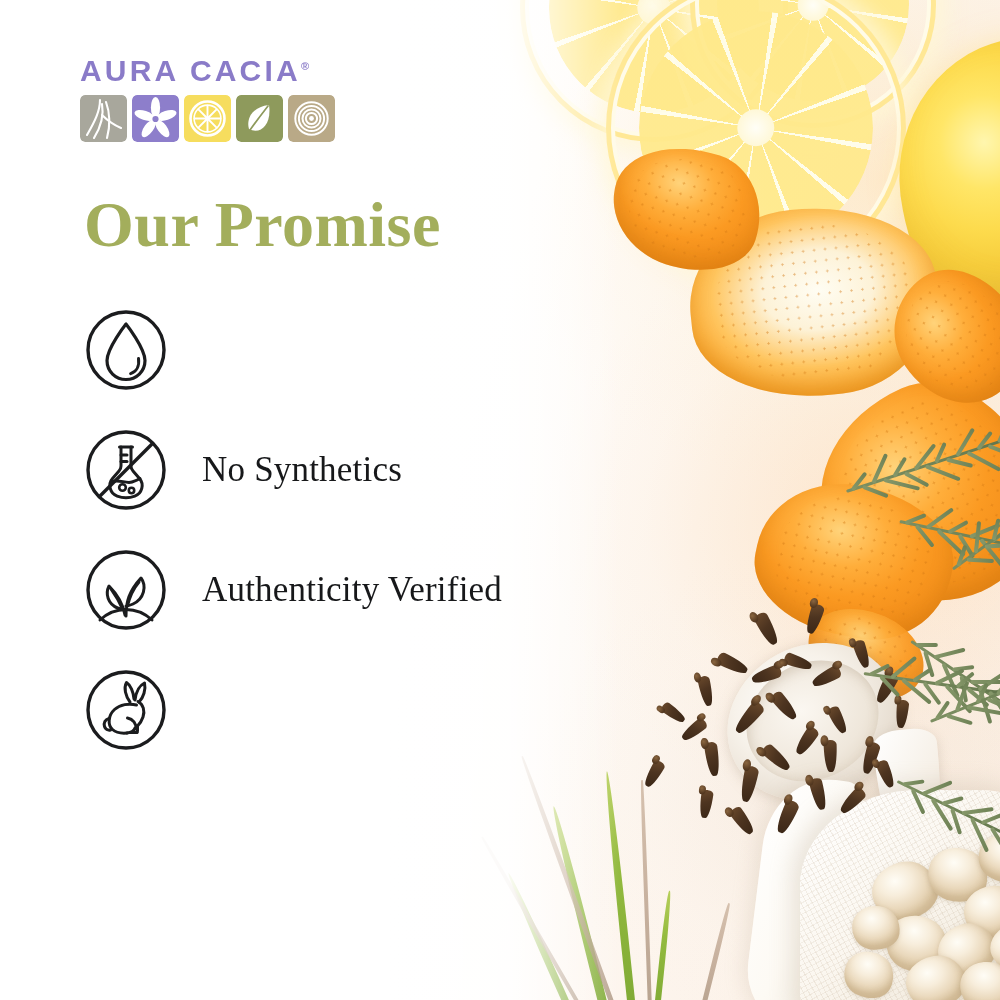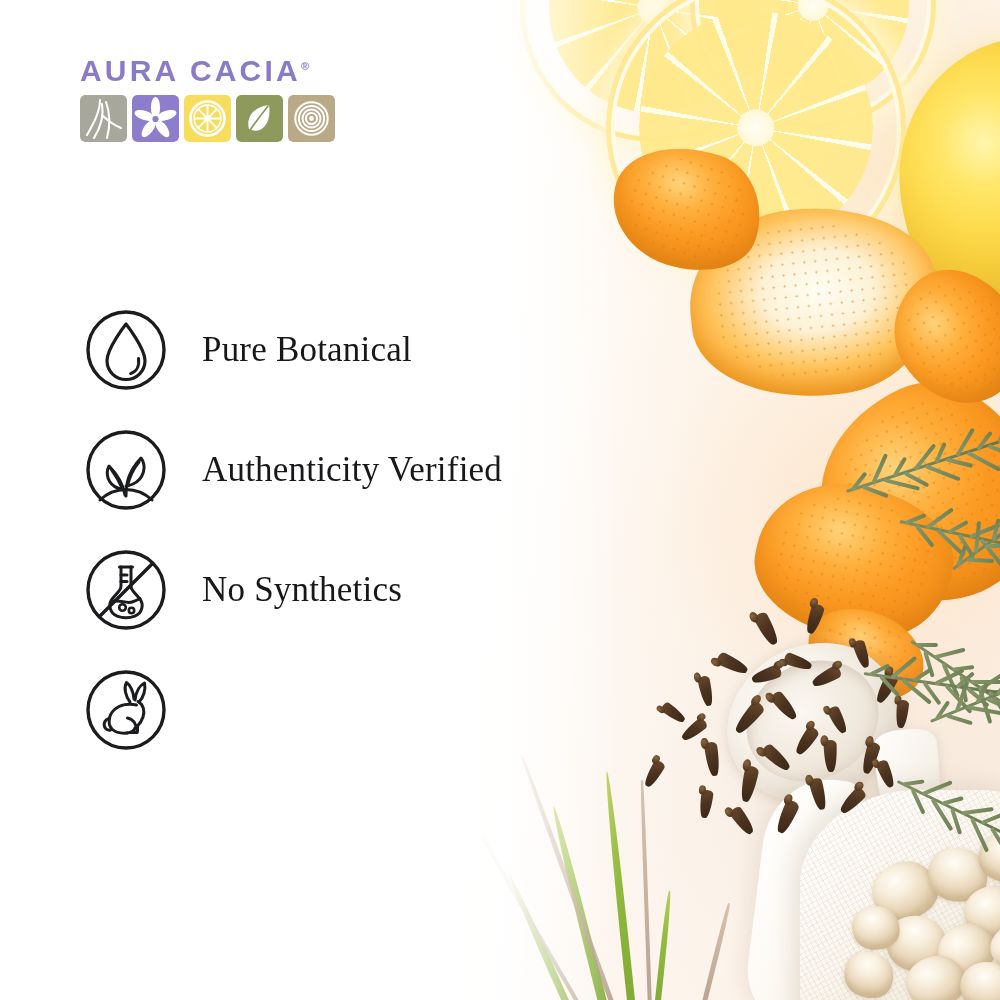--- a/index.html
+++ b/index.html
@@ -604,49 +604,33 @@
               <circle cx="23.5" cy="23.5" r="9"></circle>
               <circle cx="23.5" cy="23.5" r="5.6"></circle>
             </g>
             <circle cx="23.5" cy="23.5" r="2.4" fill="#ffffff"></circle>
           </svg>
         </div>
 
       </div>
     </div>
 
+    <h1 id="heading">Our Promise</h1>
 
     <div id="promise-list">
 
       <div class="promise-row">
         <div class="promise-icon">
           <svg viewBox="0 0 84 84" width="84" height="84" aria-hidden="true">
             <circle cx="42" cy="42" r="38" fill="none" stroke="#1b1c1e" stroke-width="3.4"></circle>
             <path d="M42 16 C42 16, 23 40, 23 52.5 C23 63.3, 31.5 71.5, 42 71.5
                      C52.5 71.5, 61 63.3, 61 52.5 C61 40, 42 16, 42 16 Z" fill="none" stroke="#1b1c1e" stroke-width="3.2" stroke-linejoin="round"></path>
             <path d="M54.5 50.5 C55.6 58.4, 52.2 63.8, 46.6 65.6" fill="none" stroke="#1b1c1e" stroke-width="3" stroke-linecap="round"></path>
           </svg>
         </div>
-        <div class="promise-label">Pure Botanical</div>
-      </div>
-
-      <div class="promise-row">
-        <div class="promise-icon">
-          <svg viewBox="0 0 84 84" width="84" height="84" aria-hidden="true">
-            <circle cx="42" cy="42" r="38" fill="none" stroke="#1b1c1e" stroke-width="3.4"></circle>
-            <g fill="none" stroke="#1b1c1e" stroke-width="3" stroke-linecap="round" stroke-linejoin="round">
-              <path d="M42 68 C42 54, 45 43, 57 30 C63 38, 60 51, 49 56 C45.5 57.6, 43 58, 42 58"></path>
-              <path d="M55 34 C49 41, 45.5 49, 43.5 58"></path>
-              <path d="M41 67 C39 56, 35 48, 25 38 C21 46, 24 56, 33.5 60 C36.5 61.3, 39 61.6, 40.5 61.5"></path>
-              <path d="M27 41 C32 48, 35.5 54, 38.5 61"></path>
-              <path d="M16 72 C24 64.5, 33 61.5, 42 61.5 C51 61.5, 60 64.5, 68 72"></path>
-            </g>
-          </svg>
-        </div>
-        <div class="promise-label">Authenticity Verified</div>
       </div>
 
       <div class="promise-row">
         <div class="promise-icon">
           <svg viewBox="0 0 84 84" width="84" height="84" aria-hidden="true">
             <circle cx="42" cy="42" r="38" fill="none" stroke="#1b1c1e" stroke-width="3.4"></circle>
             <g fill="none" stroke="#1b1c1e" stroke-width="3" stroke-linejoin="round" stroke-linecap="round">
               <path d="M35.5 19 L48.5 19"></path>
               <path d="M37 19 L37 38 C37 40, 36.3 41.6, 35 43 L28.5 50.5
                        C23.6 56.2, 25.8 65.5, 33.2 68.2
@@ -663,20 +647,36 @@
           </svg>
         </div>
         <div class="promise-label">No Synthetics</div>
       </div>
 
       <div class="promise-row">
         <div class="promise-icon">
           <svg viewBox="0 0 84 84" width="84" height="84" aria-hidden="true">
             <circle cx="42" cy="42" r="38" fill="none" stroke="#1b1c1e" stroke-width="3.4"></circle>
             <g fill="none" stroke="#1b1c1e" stroke-width="3" stroke-linecap="round" stroke-linejoin="round">
+              <path d="M42 68 C42 54, 45 43, 57 30 C63 38, 60 51, 49 56 C45.5 57.6, 43 58, 42 58"></path>
+              <path d="M55 34 C49 41, 45.5 49, 43.5 58"></path>
+              <path d="M41 67 C39 56, 35 48, 25 38 C21 46, 24 56, 33.5 60 C36.5 61.3, 39 61.6, 40.5 61.5"></path>
+              <path d="M27 41 C32 48, 35.5 54, 38.5 61"></path>
+              <path d="M16 72 C24 64.5, 33 61.5, 42 61.5 C51 61.5, 60 64.5, 68 72"></path>
+            </g>
+          </svg>
+        </div>
+        <div class="promise-label">Authenticity Verified</div>
+      </div>
+
+      <div class="promise-row">
+        <div class="promise-icon">
+          <svg viewBox="0 0 84 84" width="84" height="84" aria-hidden="true">
+            <circle cx="42" cy="42" r="38" fill="none" stroke="#1b1c1e" stroke-width="3.4"></circle>
+            <g fill="none" stroke="#1b1c1e" stroke-width="3" stroke-linecap="round" stroke-linejoin="round">
 
               <path d="M46 34 C41.5 28, 39.5 20, 42.5 14.5 C46.5 17, 49.5 24, 50 31"></path>
               <path d="M51 32 C52 24, 55.5 17.5, 60.5 15 C62 21.5, 59.5 29.5, 55 34"></path>
 
               <path d="M54 33.5 C59.5 36.5, 61 43, 59 49 C57.6 53.2, 55.5 56, 53.5 58 L53.5 62.5
                        C53.5 63.6, 52.6 64.5, 51.5 64.5 L46.5 64.5"></path>
               <path d="M52.5 37 C45 35, 36 36.5, 30.5 41.5 C24 47.5, 23.5 57, 28.5 61.5
                        C32 64.6, 37.5 65.5, 43 65"></path>
               <path d="M43 65 C47 64.6, 50 63, 51 60"></path>
 

